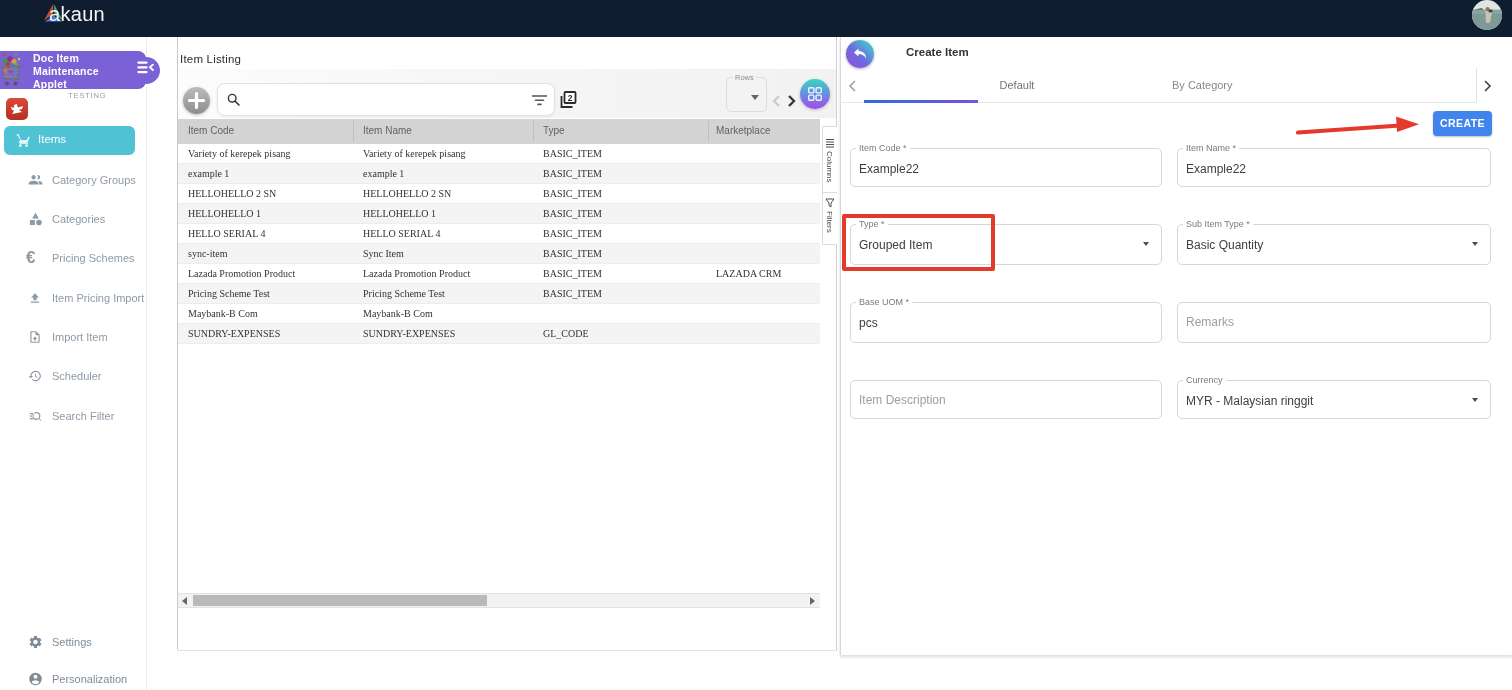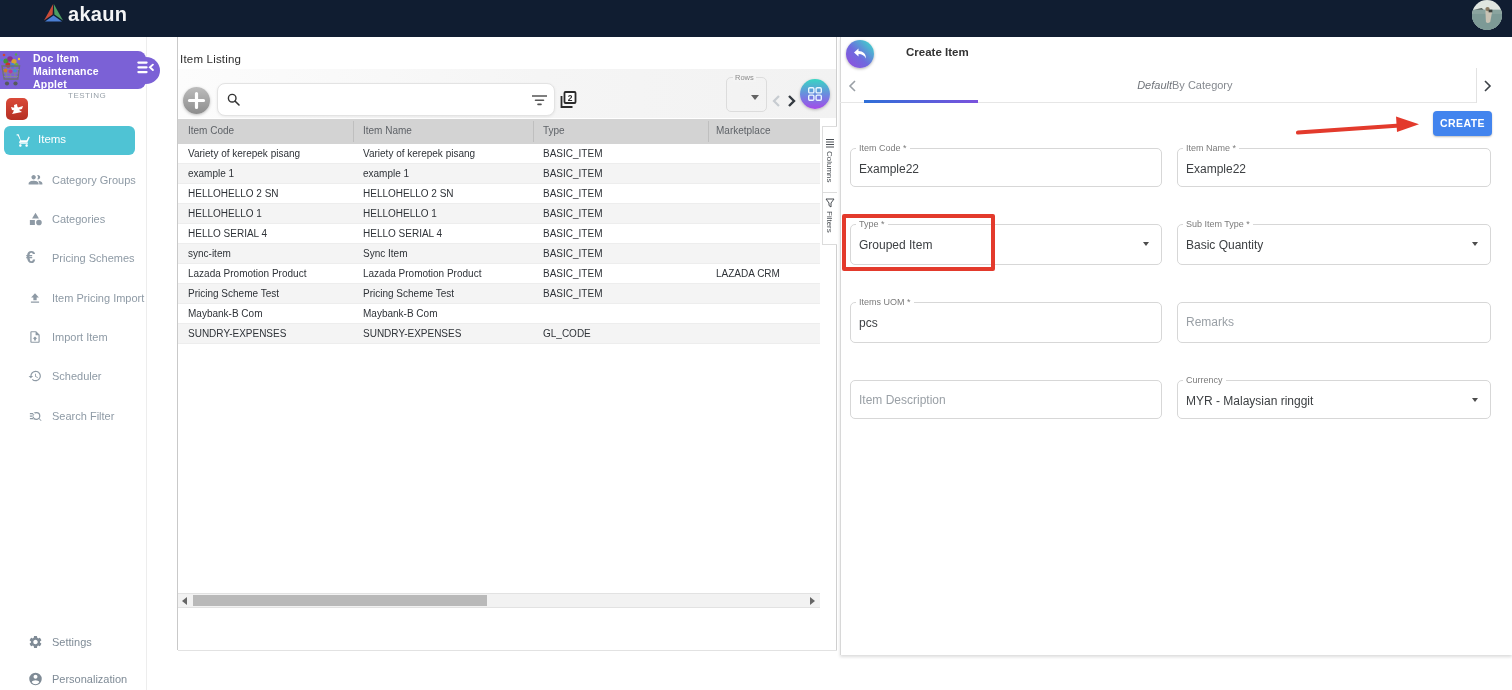--- a/index.html
+++ b/index.html
@@ -2,21 +2,21 @@
 <html><head>
 <meta charset="utf-8">
 <style>
   * { margin:0; padding:0; box-sizing:border-box; }
   html,body { width:1512px; height:690px; overflow:hidden; background:#fff;
     font-family:"Liberation Sans", sans-serif; }
   .abs { position:absolute; }
 
   
   #topbar { position:absolute; left:0; top:0; width:1512px; height:37px; background:#101d31; }
-  #logotext { position:absolute; left:68px; top:3px; color:#f4f5f6; font-size:20px; font-weight:bold; letter-spacing:.3px; }
+  #logotext { position:absolute; left:49px; top:3px; color:#f4f5f6; font-size:20px; font-weight:normal; letter-spacing:.3px; }
 
   
   #sidebar { position:absolute; left:0; top:37px; width:147px; height:653px; background:#fff; border-right:1px solid #ededed; }
   #pill { position:absolute; left:0; top:51px; width:146px; height:38px; background:#7b61d6; border-radius:0 8px 8px 0; }
   #pillbump { position:absolute; left:132px; top:57px; width:28px; height:27px; border-radius:50%; background:#7b61d6; }
   #pilltext { position:absolute; left:33px; top:52px; width:110px; color:#fff; font-size:10.5px; font-weight:600; line-height:12.9px; letter-spacing:.2px;}
   .navitem { position:absolute; left:16px; width:147px; height:20px; }
   .navlabel { position:absolute; left:36px; top:50%; transform:translateY(-50%); font-size:11px; color:#8e9aa5; font-weight:500; white-space:nowrap; }
   .navicon { position:absolute; left:12px; top:50%; transform:translateY(-50%); }
   #testing-icon { position:absolute; left:6px; top:98px; width:22px; height:22px; border-radius:5px; background:linear-gradient(180deg,#da4a39,#b52f23); }
@@ -39,41 +39,41 @@
   #rowsbox { position:absolute; left:726px; top:77px; width:41px; height:35px; border:1px solid #dcdcdc; border-radius:5px; }
   #rowslabel { position:absolute; left:733px; top:73px; font-size:7.5px; color:#8b8b8b; background:#f4f4f4; padding:0 2px; }
   #rowsval { position:absolute; left:733px; top:90px; font-size:10px; color:#555;margin-top:40px; }
   #rowscaret { position:absolute; left:751px; top:95px; width:0; height:0;
      border-left:4px solid transparent; border-right:4px solid transparent; border-top:5px solid #636363; }
 
   
   #thead { position:absolute; left:178px; top:119px; width:642px; height:25px; background:#d3d3d3; }
   .th { position:absolute; top:6px; font-size:10px; color:#5f6368; }
   .thsep { position:absolute; top:2px; width:1px; height:21px; background:#bfbfbf; }
-  .trow { position:absolute; left:178px; width:642px; height:20px; border-bottom:1px solid #ededed; background:#fff; }
+  .trow { position:absolute; left:178px; width:642px; height:20px; border-bottom:1px solid #ededed; background:#fff;font-family:Liberation Serif, serif; }
   .trow.alt { background:#f4f4f4; }
   .td { position:absolute; top:4px; font-size:10px; color:#2f3338; white-space:nowrap; }
   .c1 { left:10px; } .c2 { left:185px; } .c3 { left:365px; } .c4 { left:538px; }
   .vtext { position:absolute; writing-mode:vertical-rl; font-size:8px; color:#4a4f54; }
 
   
   #hscroll { position:absolute; left:178px; top:593px; width:642px; height:15px; background:#f2f2f2;
      border-top:1px solid #e2e2e2; border-bottom:1px solid #e2e2e2; }
   #hthumb { position:absolute; left:193px; top:595px; width:294px; height:11px; background:#b9b9b9; }
   .sarrow { position:absolute; top:597px; width:0; height:0; border-top:4px solid transparent; border-bottom:4px solid transparent; }
 
   
   #rpanel { position:absolute; left:840px; top:37px; width:672px; height:618px; background:#fff;
      border-left:1px solid #d8d8d8; box-shadow:0 2px 3px rgba(0,0,0,.14); }
   #backfab { position:absolute; left:846px; top:40px; width:28px; height:28px; border-radius:50%;
      background:linear-gradient(225deg,#40d3cb 8%,#6e6ade 55%,#8d52dd 92%); box-shadow:0 1px 3px rgba(0,0,0,.3); }
   #createitem-title { position:absolute; left:882px; top:46px; font-size:11.5px; font-weight:600; color:#333;margin-left:24px; }
   #tabbar-border { position:absolute; left:840px; top:102px; width:636px; height:1px; background:#e6e6e6; }
   #tab-sep { position:absolute; left:1476px; top:68px; width:1px; height:35px; background:#e2e2e2; }
-  #tab-default { position:absolute; left:862px; top:79px; width:310px; text-align:right; font-size:11px; color:#6f7379;font-style:italic; }
+  #tab-default { position:absolute; left:862px; top:79px; width:310px; text-align:center; font-size:11px; color:#6f7379; }
   #tab-bycat { position:absolute; left:1172px; top:79px; width:304px; font-size:11px; color:#85898f; }
   #tab-ind { position:absolute; left:864px; top:100px; width:114px; height:2.5px;
      background:linear-gradient(90deg,#2e6fd8,#7a52dd); }
   #createbtn { position:absolute; left:1433px; top:111px; width:59px; height:25px; background:#4284ee;
      border-radius:4px; color:#fff; font-size:10.5px; font-weight:bold; letter-spacing:.4px;
      text-align:center; line-height:25px; box-shadow:0 1px 2px rgba(0,0,0,.25); }
 
   .field { position:absolute; border:1px solid #d7d7d7; border-radius:5px; background:#fff; }
   .flabel { position:absolute; font-size:9px; color:#7b7b7b; background:#fff; padding:0 3px; white-space:nowrap; }
   .fval { position:absolute; font-size:12px; color:#3d4043; white-space:nowrap; }
@@ -370,21 +370,21 @@
 <span class="fval" style="left:1186px;top:169px;transform:translateY(-50%)">Example22</span>
 <div class="field" style="left:850px;top:224px;width:312px;height:41px"></div>
 <span class="flabel" style="left:856px;top:219px">Type *</span>
 <span class="fval" style="left:859px;top:245px;transform:translateY(-50%)">Grouped Item</span>
 <div class="caret" style="left:1143px;top:242px"></div>
 <div class="field" style="left:1177px;top:224px;width:314px;height:41px"></div>
 <span class="flabel" style="left:1183px;top:219px">Sub Item Type *</span>
 <span class="fval" style="left:1186px;top:245px;transform:translateY(-50%)">Basic Quantity</span>
 <div class="caret" style="left:1472px;top:242px"></div>
 <div class="field" style="left:850px;top:302px;width:312px;height:41px"></div>
-<span class="flabel" style="left:856px;top:297px">Items UOM *</span>
+<span class="flabel" style="left:856px;top:297px">Base UOM *</span>
 <span class="fval" style="left:859px;top:323px;transform:translateY(-50%)">pcs</span>
 <div class="field" style="left:1177px;top:302px;width:314px;height:41px"></div>
 <span class="fph" style="left:1186px;top:322px;transform:translateY(-50%)">Remarks</span>
 <div class="field" style="left:850px;top:380px;width:312px;height:39px"></div>
 <span class="fph" style="left:859px;top:400px;transform:translateY(-50%)">Item Description</span>
 <div class="field" style="left:1177px;top:380px;width:314px;height:39px"></div>
 <span class="flabel" style="left:1183px;top:375px">Currency</span>
 <span class="fval" style="left:1186px;top:401px;transform:translateY(-50%)">MYR - Malaysian ringgit</span>
 <div class="caret" style="left:1472px;top:398px"></div>
 </div>

